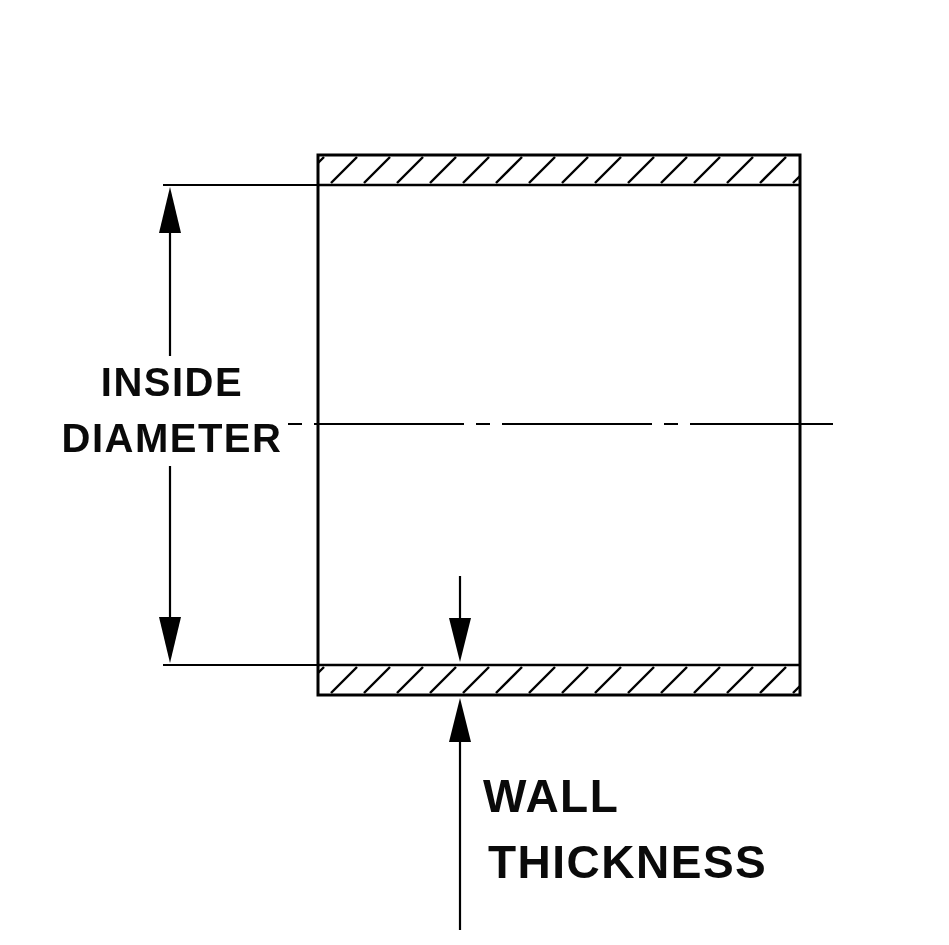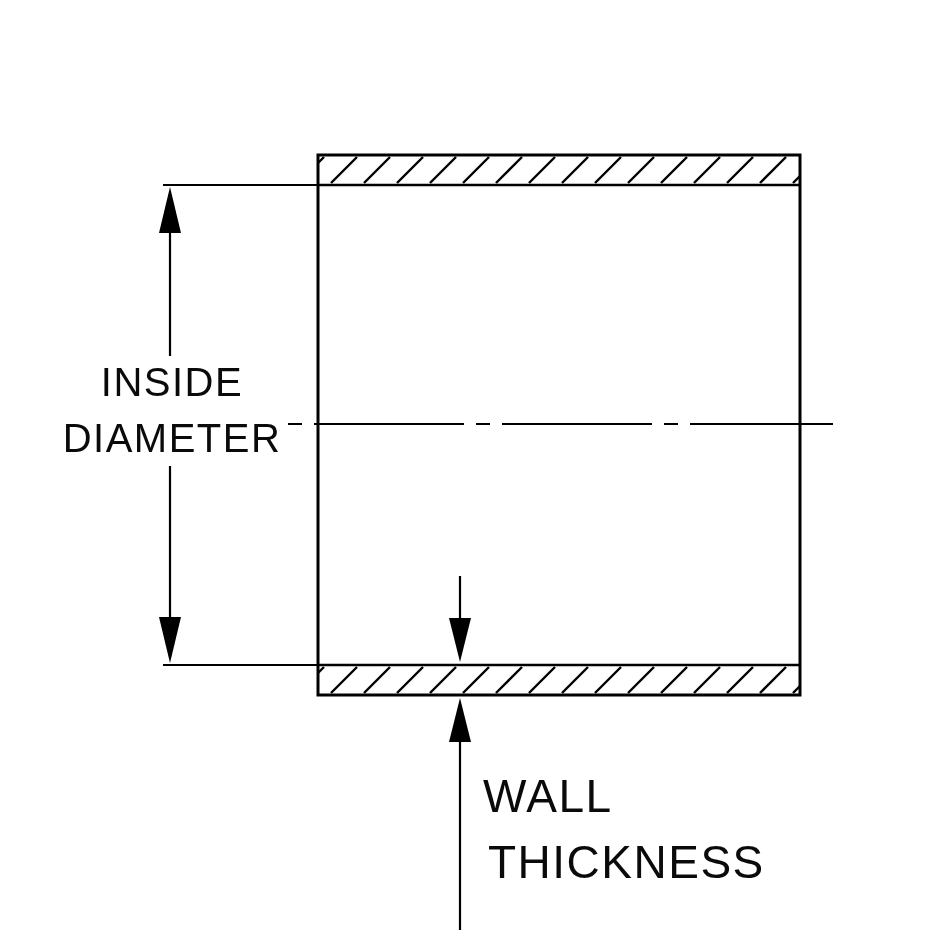--- a/index.html
+++ b/index.html
@@ -6,20 +6,21 @@
     margin: 0;
     padding: 0;
     background: #ffffff;
   }
   .canvas {
     position: relative;
     width: 949px;
     height: 945px;
     background: #ffffff;
     overflow: hidden;
+    font-weight: bold;
   }
   svg {
     display: block;
   }
   .outline {
     fill: none;
     stroke: #000000;
     stroke-width: 3;
   }
   .wall-edge {

